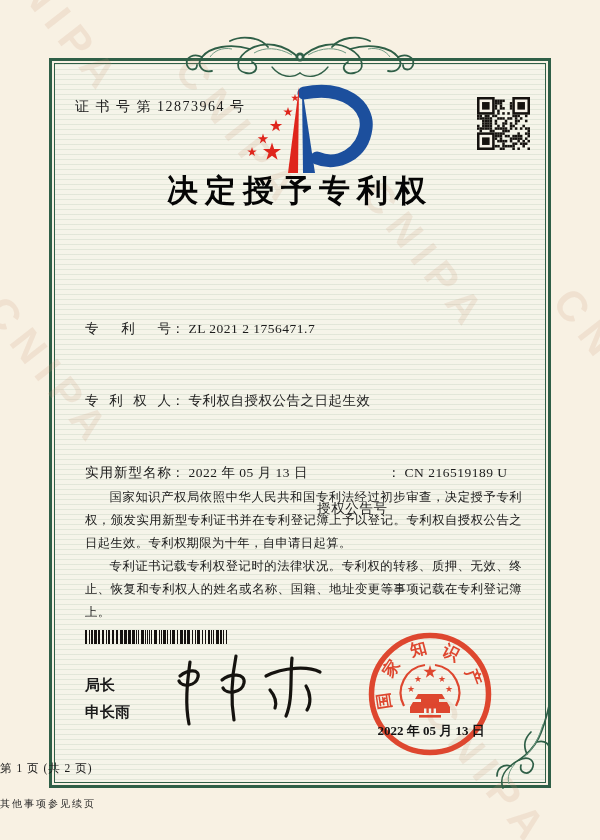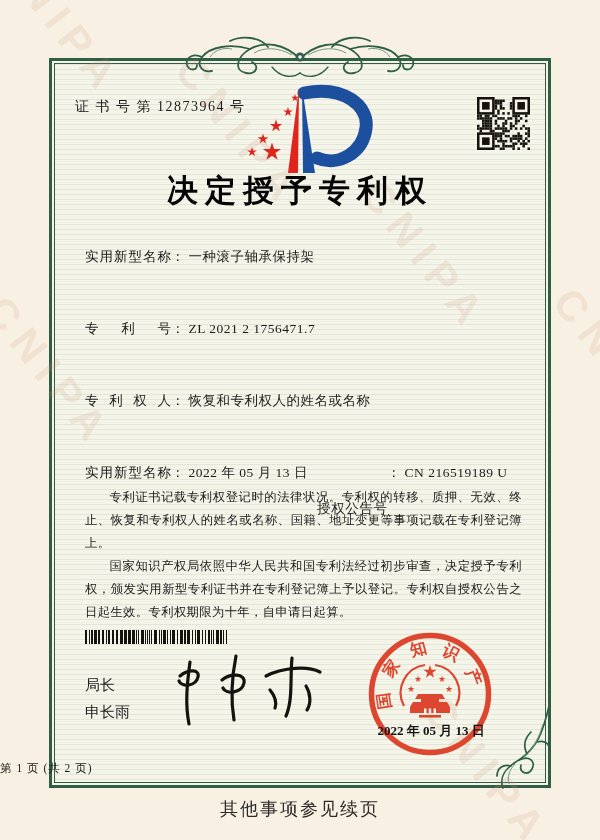--- a/index.html
+++ b/index.html
@@ -52,31 +52,31 @@
   
   .body-text{
     position:absolute;left:85px;top:486px;width:437px;z-index:5;
     font-size:12.3px;line-height:23px;text-align:justify;letter-spacing:0.4px;color:#191919;
   }
   .body-text p{margin:0;text-indent:2em;}
   
   .barcode{position:absolute;left:85px;top:630px;width:158px;height:14px;z-index:5;font-size:0;}
   .barcode span{display:inline-block;height:100%;background:#15120f;}
   
-  .officer{position:absolute;left:85px;top:672px;z-index:5;font-size:15px;font-weight:400;line-height:27px;}
+  .officer{position:absolute;left:85px;top:672px;z-index:5;font-size:15px;font-weight:700;line-height:27px;}
   .signature{position:absolute;left:158px;top:644px;width:178px;height:96px;z-index:6;}
   
   .seal{position:absolute;left:364px;top:628px;width:132px;height:132px;z-index:6;opacity:0.93;}
   .seal-date{
     position:absolute;left:364px;top:722px;width:134px;z-index:7;
     text-align:center;font-size:13px;font-weight:600;color:#141414;white-space:nowrap;
   }
   
   .page-num{position:absolute;left:0;top:761px;width:508px;text-align:left;z-index:5;font-size:11.5px;letter-spacing:1px;}
-  .footer-note{position:absolute;left:0;top:797px;width:600px;text-align:center;z-index:5;font-size:18px;letter-spacing:2px;color:#2a2a2a;}
+  .footer-note{position:absolute;left:0;top:797px;width:600px;text-align:left;z-index:5;font-size:10px;letter-spacing:2px;color:#2a2a2a;}
 </style>
 </head>
 <body>
 
 <svg width="0" height="0" style="position:absolute" aria-hidden="true">
   <defs>
     <path id="star" d="M0,-1 L0.2245,-0.309 L0.9511,-0.309 L0.3633,0.118 L0.5878,0.809 L0,0.382 L-0.5878,0.809 L-0.3633,0.118 L-0.9511,-0.309 L-0.2245,-0.309 Z"></path>
     <path id="sealArc" d="M27.5,80 A41,41 0 1 1 104.5,80" fill="none"></path>
   </defs>
 </svg>
@@ -307,40 +307,37 @@
   <use href="#star" fill="#df251c" transform="translate(16,68) scale(5)"></use>
   <use href="#star" fill="#df251c" transform="translate(27,55) scale(5.5)"></use>
   <use href="#star" fill="#df251c" transform="translate(40,42) scale(6.5)"></use>
   <use href="#star" fill="#df251c" transform="translate(52,28) scale(5)"></use>
   <use href="#star" fill="#df251c" transform="translate(59,14) scale(4)"></use>
 </svg>
 
 <h1 class="title">决定授予专利权</h1>
 
 <div class="fields">
-  <div class="field-row" style="top:0">
-    <span class="flabel">实用新型名称</span><span class="fcolon">：</span><span class="fvalue">一种滚子轴承保持架</span>
-  </div>
   <div class="field-row" style="top:72px">
     <span class="flabel">专利号</span><span class="fcolon">：</span><span class="fvalue">ZL 2021 2 1756471.7</span>
   </div>
   <div class="field-row" style="top:144px">
-    <span class="flabel">专利权人</span><span class="fcolon">：</span><span class="fvalue">恢复和专利权人的姓名或名称</span>
+    <span class="flabel">专利权人</span><span class="fcolon">：</span><span class="fvalue">专利权自授权公告之日起生效</span>
   </div>
   <div class="field-row" style="top:216px">
     <span class="flabel">实用新型名称</span><span class="fcolon">：</span><span class="fvalue">2022 年 05 月 13 日</span>
     <span class="fgroup2">
       <span class="flabel">授权公告号</span><span class="fcolon">：</span><span class="fvalue">CN 216519189 U</span>
     </span>
   </div>
 </div>
 
 <div class="body-text">
+  <p>国家知识产权局依照中华人民共和国专利法经过初步审查，决定授予专利权，颁发实用新型专利证书并在专利登记簿上予以登记。专利权自授权公告之日起生效。专利权期限为十年，自申请日起算。</p>
   <p>专利证书记载专利权登记时的法律状况。专利权的转移、质押、无效、终止、恢复和专利权人的姓名或名称、国籍、地址变更等事项记载在专利登记簿上。</p>
-  <p>国家知识产权局依照中华人民共和国专利法经过初步审查，决定授予专利权，颁发实用新型专利证书并在专利登记簿上予以登记。专利权自授权公告之日起生效。专利权期限为十年，自申请日起算。</p>
 </div>
 
 <div class="barcode" id="barcode"><span style="width:2px;margin-right:2px"></span><span style="width:1px;margin-right:1px"></span><span style="width:2px;margin-right:1px"></span><span style="width:3px;margin-right:1px"></span><span style="width:2px;margin-right:2px"></span><span style="width:2px;margin-right:2px"></span><span style="width:1px;margin-right:1px"></span><span style="width:2px;margin-right:2px"></span><span style="width:2px;margin-right:2px"></span><span style="width:2px;margin-right:2px"></span><span style="width:3px;margin-right:1px"></span><span style="width:3px;margin-right:1px"></span><span style="width:3px;margin-right:1px"></span><span style="width:3px;margin-right:1px"></span><span style="width:1px;margin-right:1px"></span><span style="width:1px;margin-right:2px"></span><span style="width:3px;margin-right:1px"></span><span style="width:1px;margin-right:1px"></span><span style="width:1px;margin-right:1px"></span><span style="width:1px;margin-right:1px"></span><span style="width:1px;margin-right:2px"></span><span style="width:3px;margin-right:2px"></span><span style="width:1px;margin-right:1px"></span><span style="width:1px;margin-right:1px"></span><span style="width:3px;margin-right:1px"></span><span style="width:1px;margin-right:2px"></span><span style="width:1px;margin-right:1px"></span><span style="width:3px;margin-right:2px"></span><span style="width:1px;margin-right:2px"></span><span style="width:3px;margin-right:1px"></span><span style="width:2px;margin-right:1px"></span><span style="width:3px;margin-right:2px"></span><span style="width:1px;margin-right:2px"></span><span style="width:1px;margin-right:1px"></span><span style="width:3px;margin-right:2px"></span><span style="width:1px;margin-right:2px"></span><span style="width:1px;margin-right:2px"></span><span style="width:2px;margin-right:1px"></span><span style="width:1px;margin-right:1px"></span><span style="width:1px;margin-right:2px"></span><span style="width:3px;margin-right:1px"></span><span style="width:2px;margin-right:1px"></span><span style="width:1px;margin-right:2px"></span><span style="width:1px;margin-right:2px"></span></div>
 
 <div class="officer">
   <div>局长</div>
   <div>申长雨</div>
 </div>
 
 <svg class="signature" viewBox="0 0 178 96">

